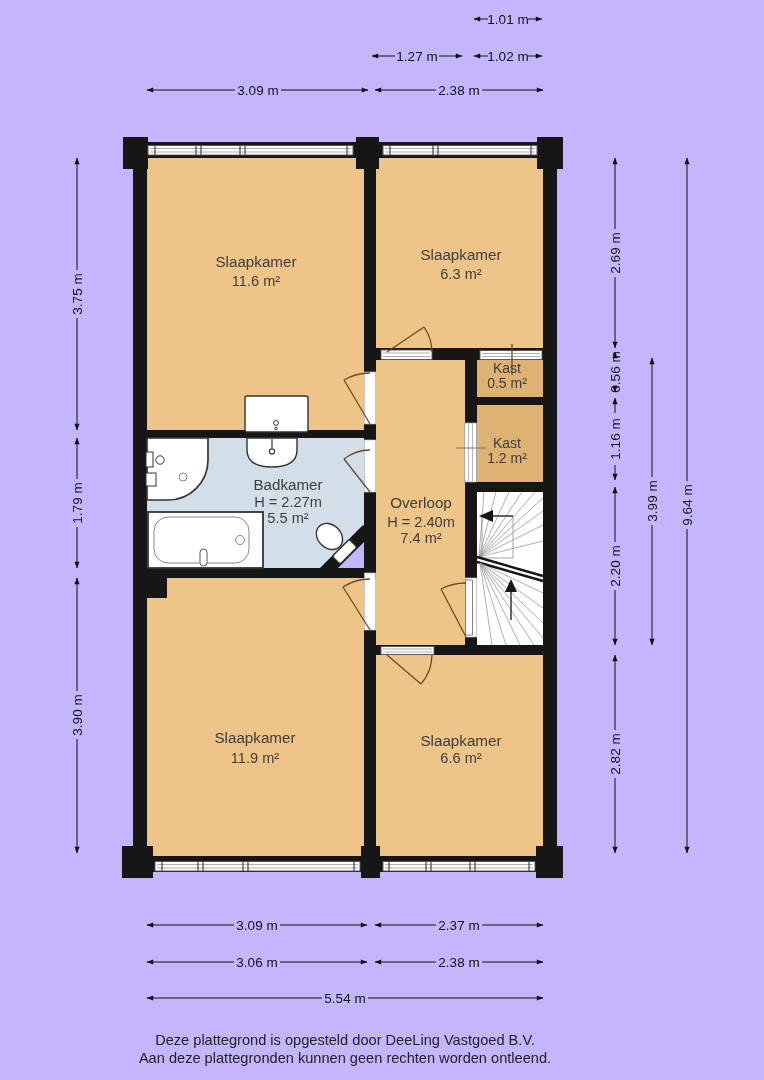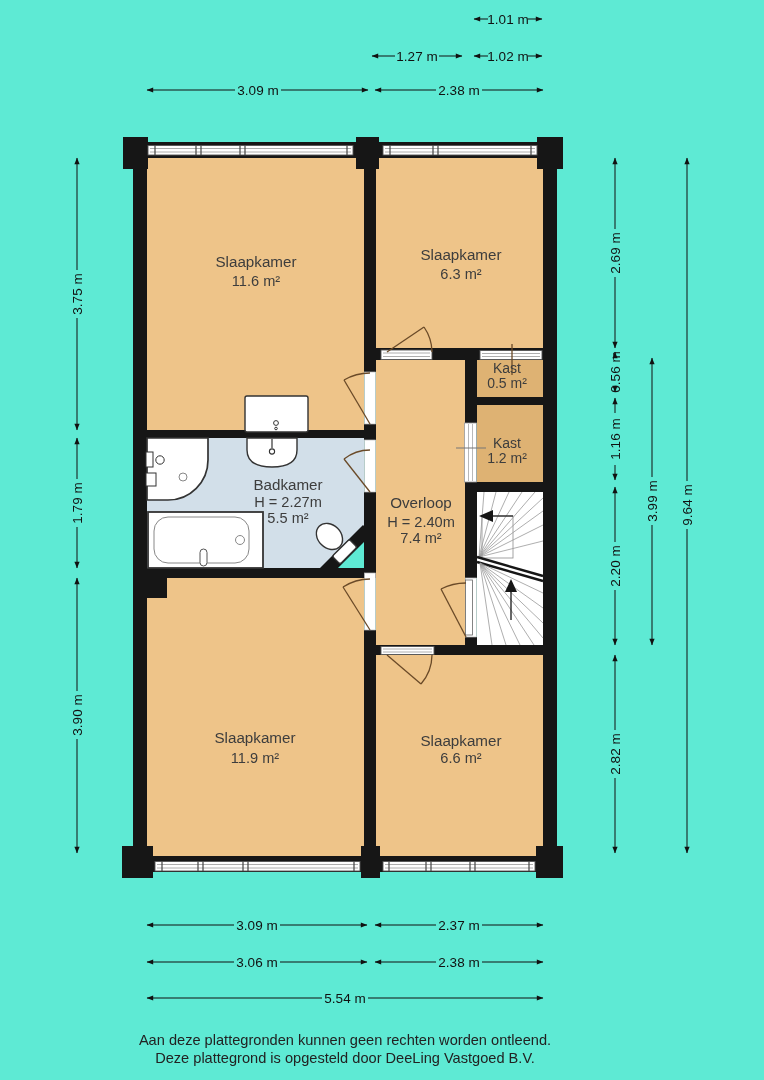--- a/index.html
+++ b/index.html
@@ -1,16 +1,16 @@
 <!DOCTYPE html>
 <html><head>
 <meta charset="utf-8">
 <style>
   html,body{margin:0;padding:0;background:#ffffff;}
-  .page{position:relative;width:764px;height:1080px;background:#5eead4;overflow:hidden;
+  .page{position:relative;width:764px;height:1080px;background:#c4b5fd;overflow:hidden;
         font-family:"Liberation Sans", sans-serif;}
   svg{position:absolute;left:0;top:0;}
   svg text{font-family:"Liberation Sans", sans-serif;}
   .dim-text{font-size:13.5px;fill:#111;}
   .room-name{font-size:15.2px;fill:#3d3d3d;}
   .room-sub{font-size:14.6px;fill:#3d3d3d;}
   .kast-name{font-size:14px;fill:#3d3d3d;}
   .dimline{stroke:#111;stroke-width:1;}
   .wall{fill:#161616;}
   .win{fill:#ffffff;stroke:#555;stroke-width:0.9;}
@@ -341,16 +341,16 @@
     <text class="room-sub" x="421" y="527" text-anchor="middle">H = 2.40m</text>
     <text class="room-sub" x="421" y="543" text-anchor="middle">7.4 m²</text>
     <text class="room-name" x="255" y="743" text-anchor="middle">Slaapkamer</text>
     <text class="room-sub" x="255" y="763" text-anchor="middle">11.9 m²</text>
     <text class="room-name" x="461" y="746" text-anchor="middle">Slaapkamer</text>
     <text class="room-sub" x="461" y="763" text-anchor="middle">6.6 m²</text>
   </g>
 </svg>
 
 <div class="footer">
+  <div>Deze plattegrond is opgesteld door DeeLing Vastgoed B.V.</div>
   <div>Aan deze plattegronden kunnen geen rechten worden ontleend.</div>
-  <div>Deze plattegrond is opgesteld door DeeLing Vastgoed B.V.</div>
 </div>
 </div>
 
 </body></html>

